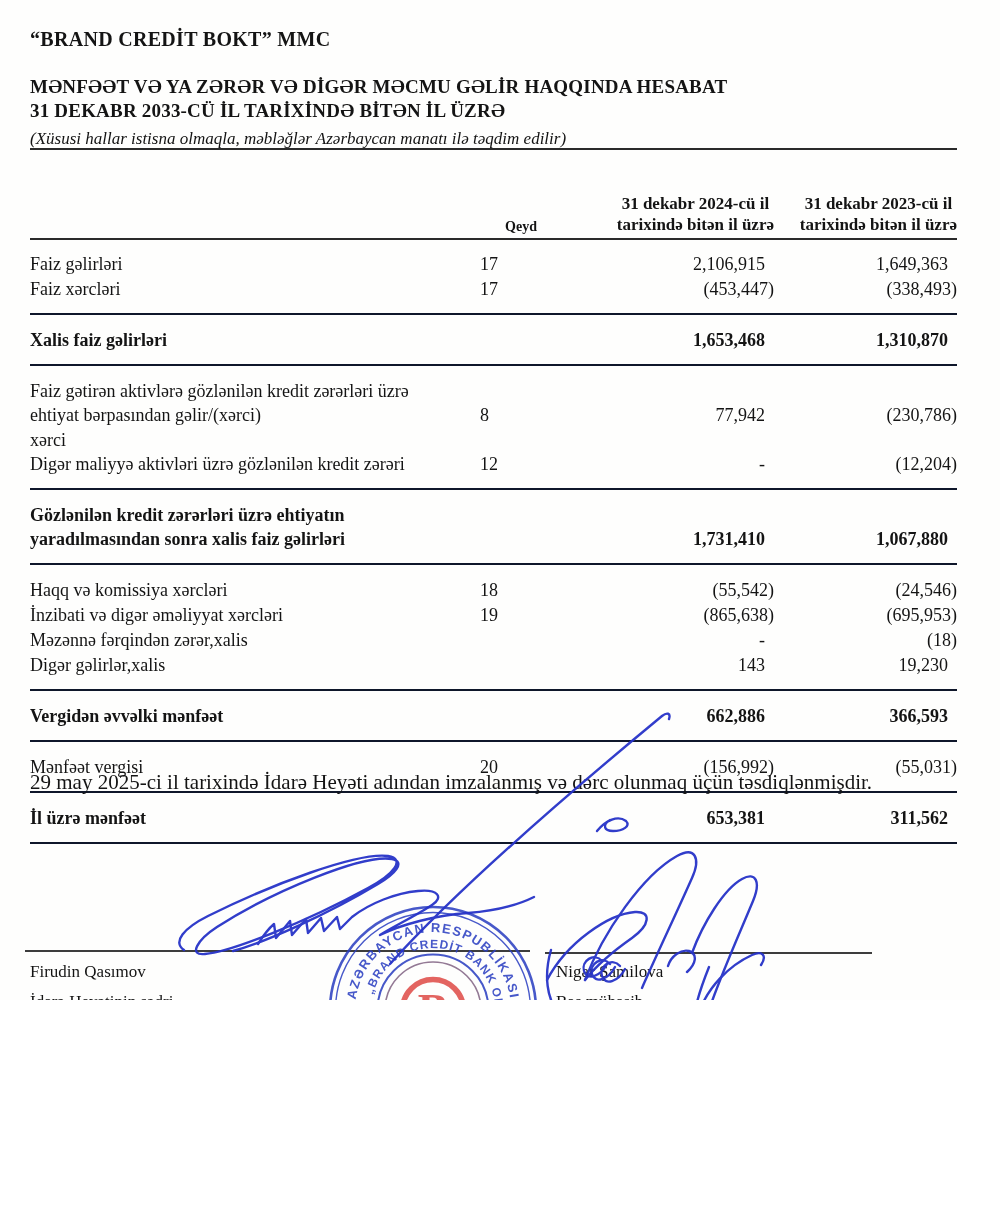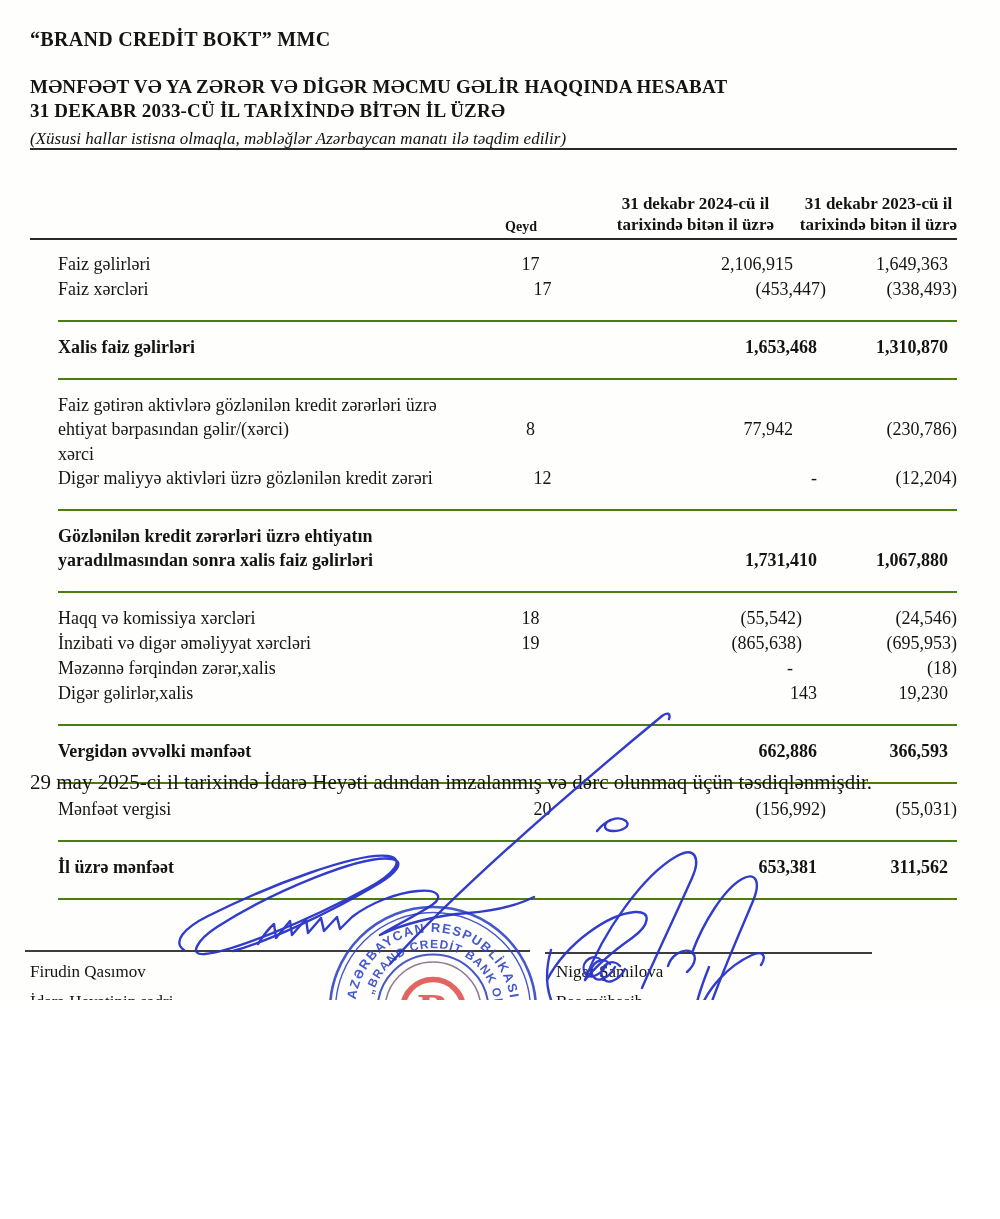--- a/index.html
+++ b/index.html
@@ -13,27 +13,27 @@
   .doc-note{margin-top:6px;font-size:17px;font-style:italic;line-height:19px;
             border-bottom:2px solid #2a2a2a;}
 
   
   .fintable{position:absolute;left:30px;right:43px;top:193px;}
   .thead{display:grid;grid-template-columns:450px 57px 237px 1fr;align-items:end;
          border-bottom:2px solid #2a2a2a;padding-bottom:3px;}
   .h-note{text-align:right;font-weight:bold;font-size:14px;}
   .h-col{display:flex;justify-content:flex-end;}
   .h-col .inner{text-align:center;font-weight:bold;font-size:17px;line-height:21px;}
-  .rows{margin-top:12px;margin-left:28px;}
+  .rows{margin-top:12px;}
   .trow{display:grid;grid-template-columns:450px 57px 237px 1fr;align-items:end;
         line-height:24px;font-size:18px;margin-top:1px;}
   .trow.gap{margin-top:13px;}
-  .trow.rule{border-bottom:2px solid #4d7c0f;padding-bottom:19px;gap:12px;}
+  .trow.rule{border-bottom:2px solid #0f172a;padding-bottom:12px;}
   .trow.bold{font-weight:bold;}
-  .c-note{text-align:center;padding-right:12px;}
+  .c-note{text-align:left;padding-right:12px;}
   .c-val{text-align:right;padding-right:9px;}
   .c-val.paren{padding-right:0;}
 
   
   .approval{position:absolute;left:30px;top:770px;font-size:21px;}
   .sig-line{position:absolute;border-top:2px solid #3d3d3d;height:0;}
   .sig-line.left{left:25px;top:950px;width:505px;}
   .sig-line.right{left:545px;top:952px;width:327px;}
   .sig-block{position:absolute;font-size:17px;line-height:30px;}
   .sig-block.left{left:30px;top:957px;}

